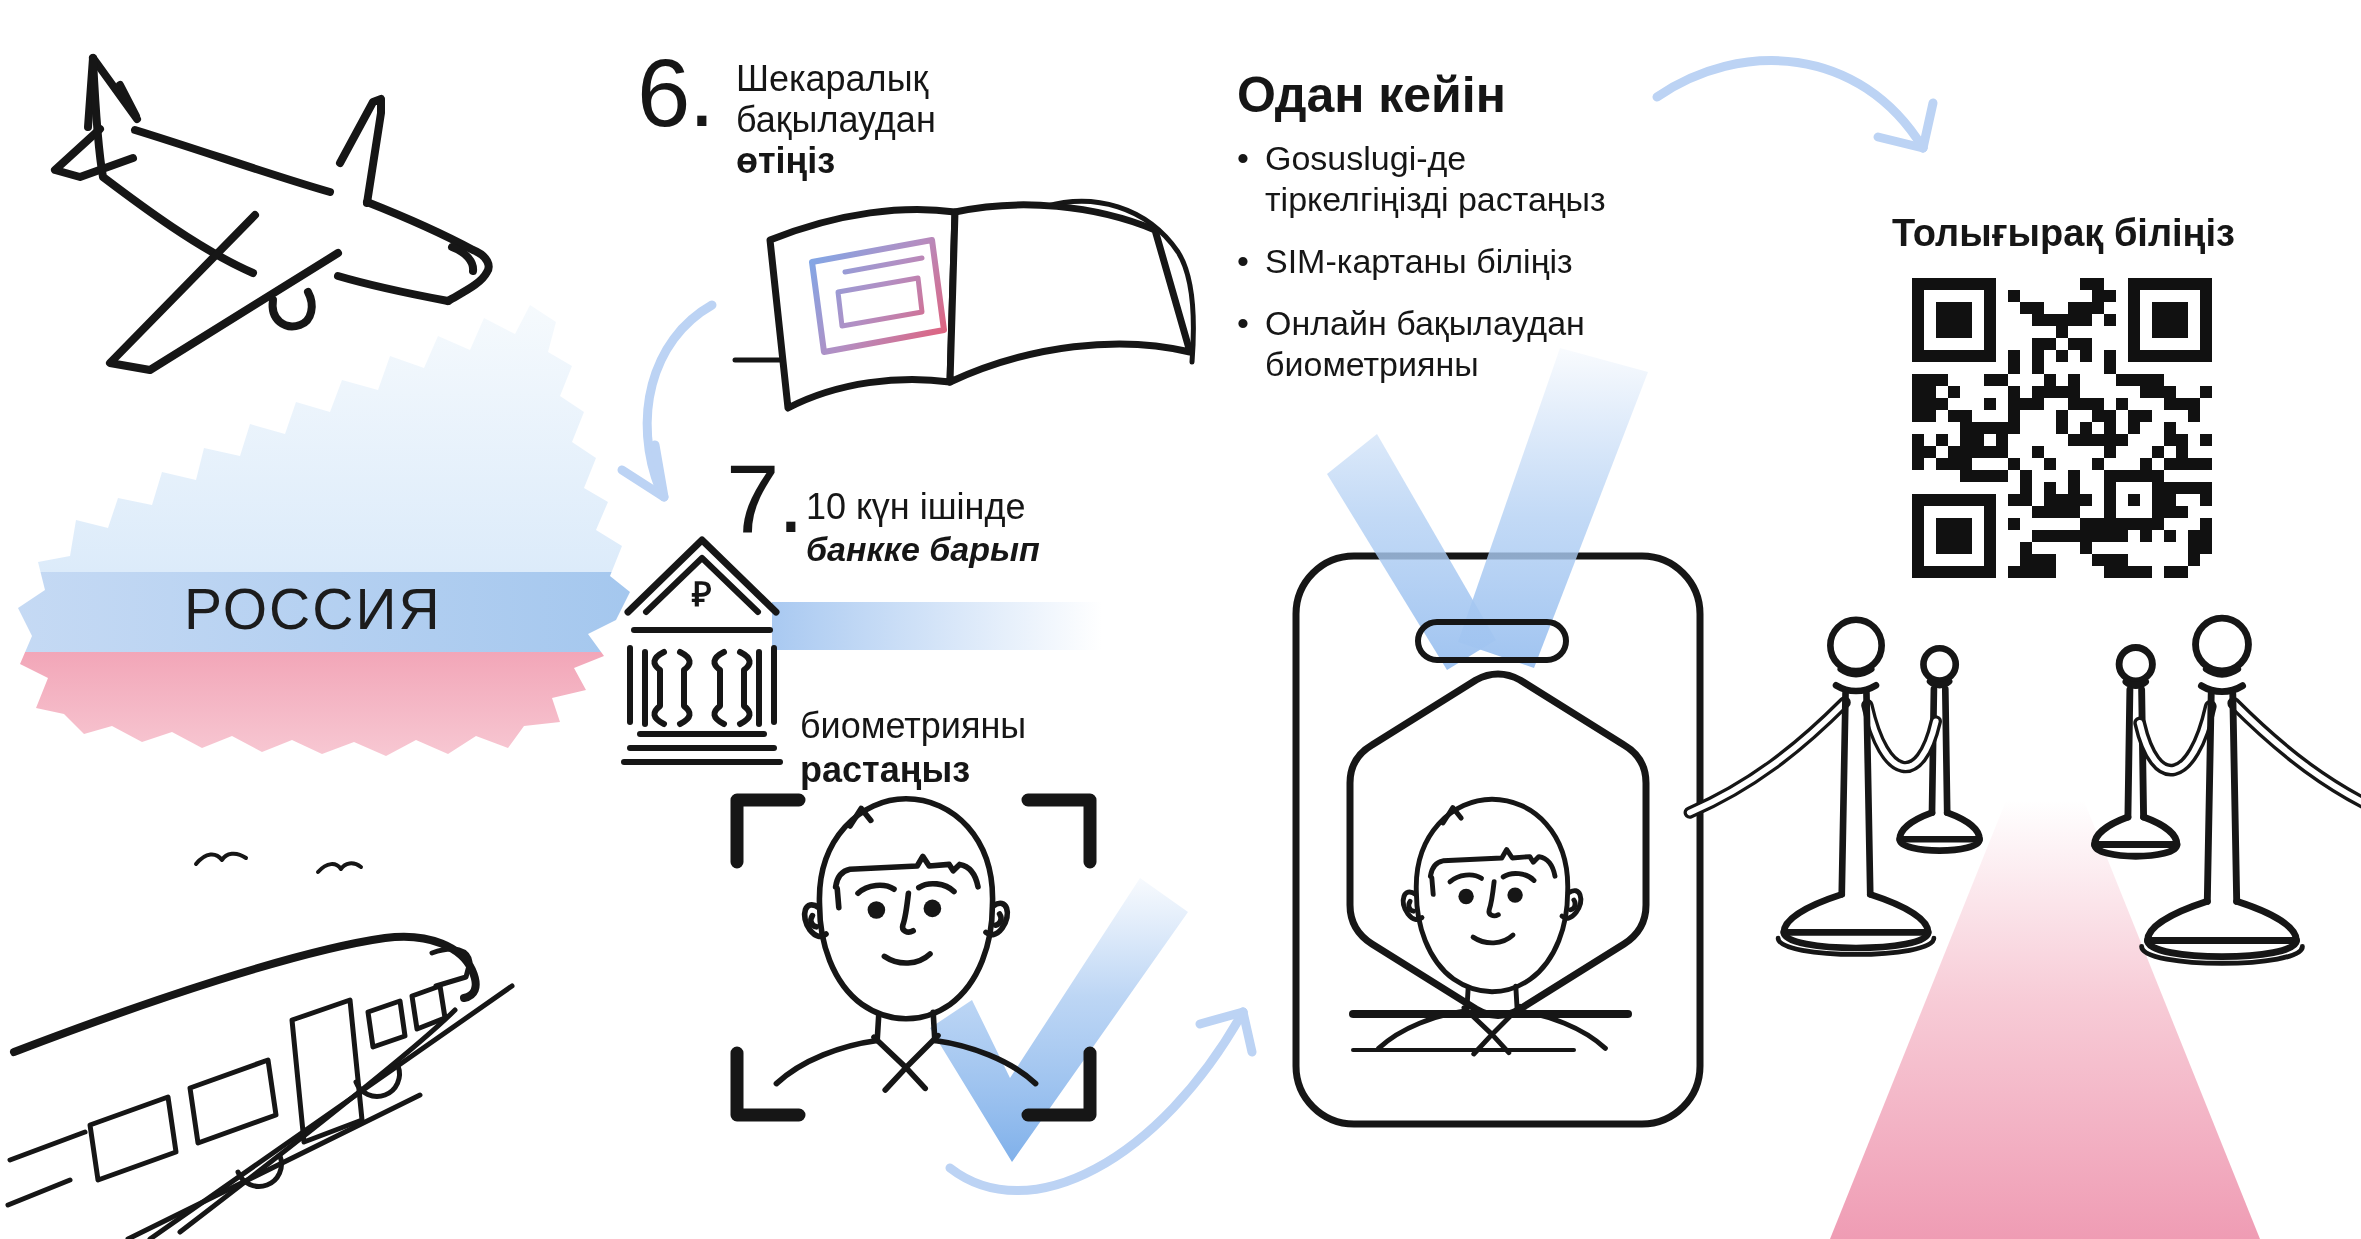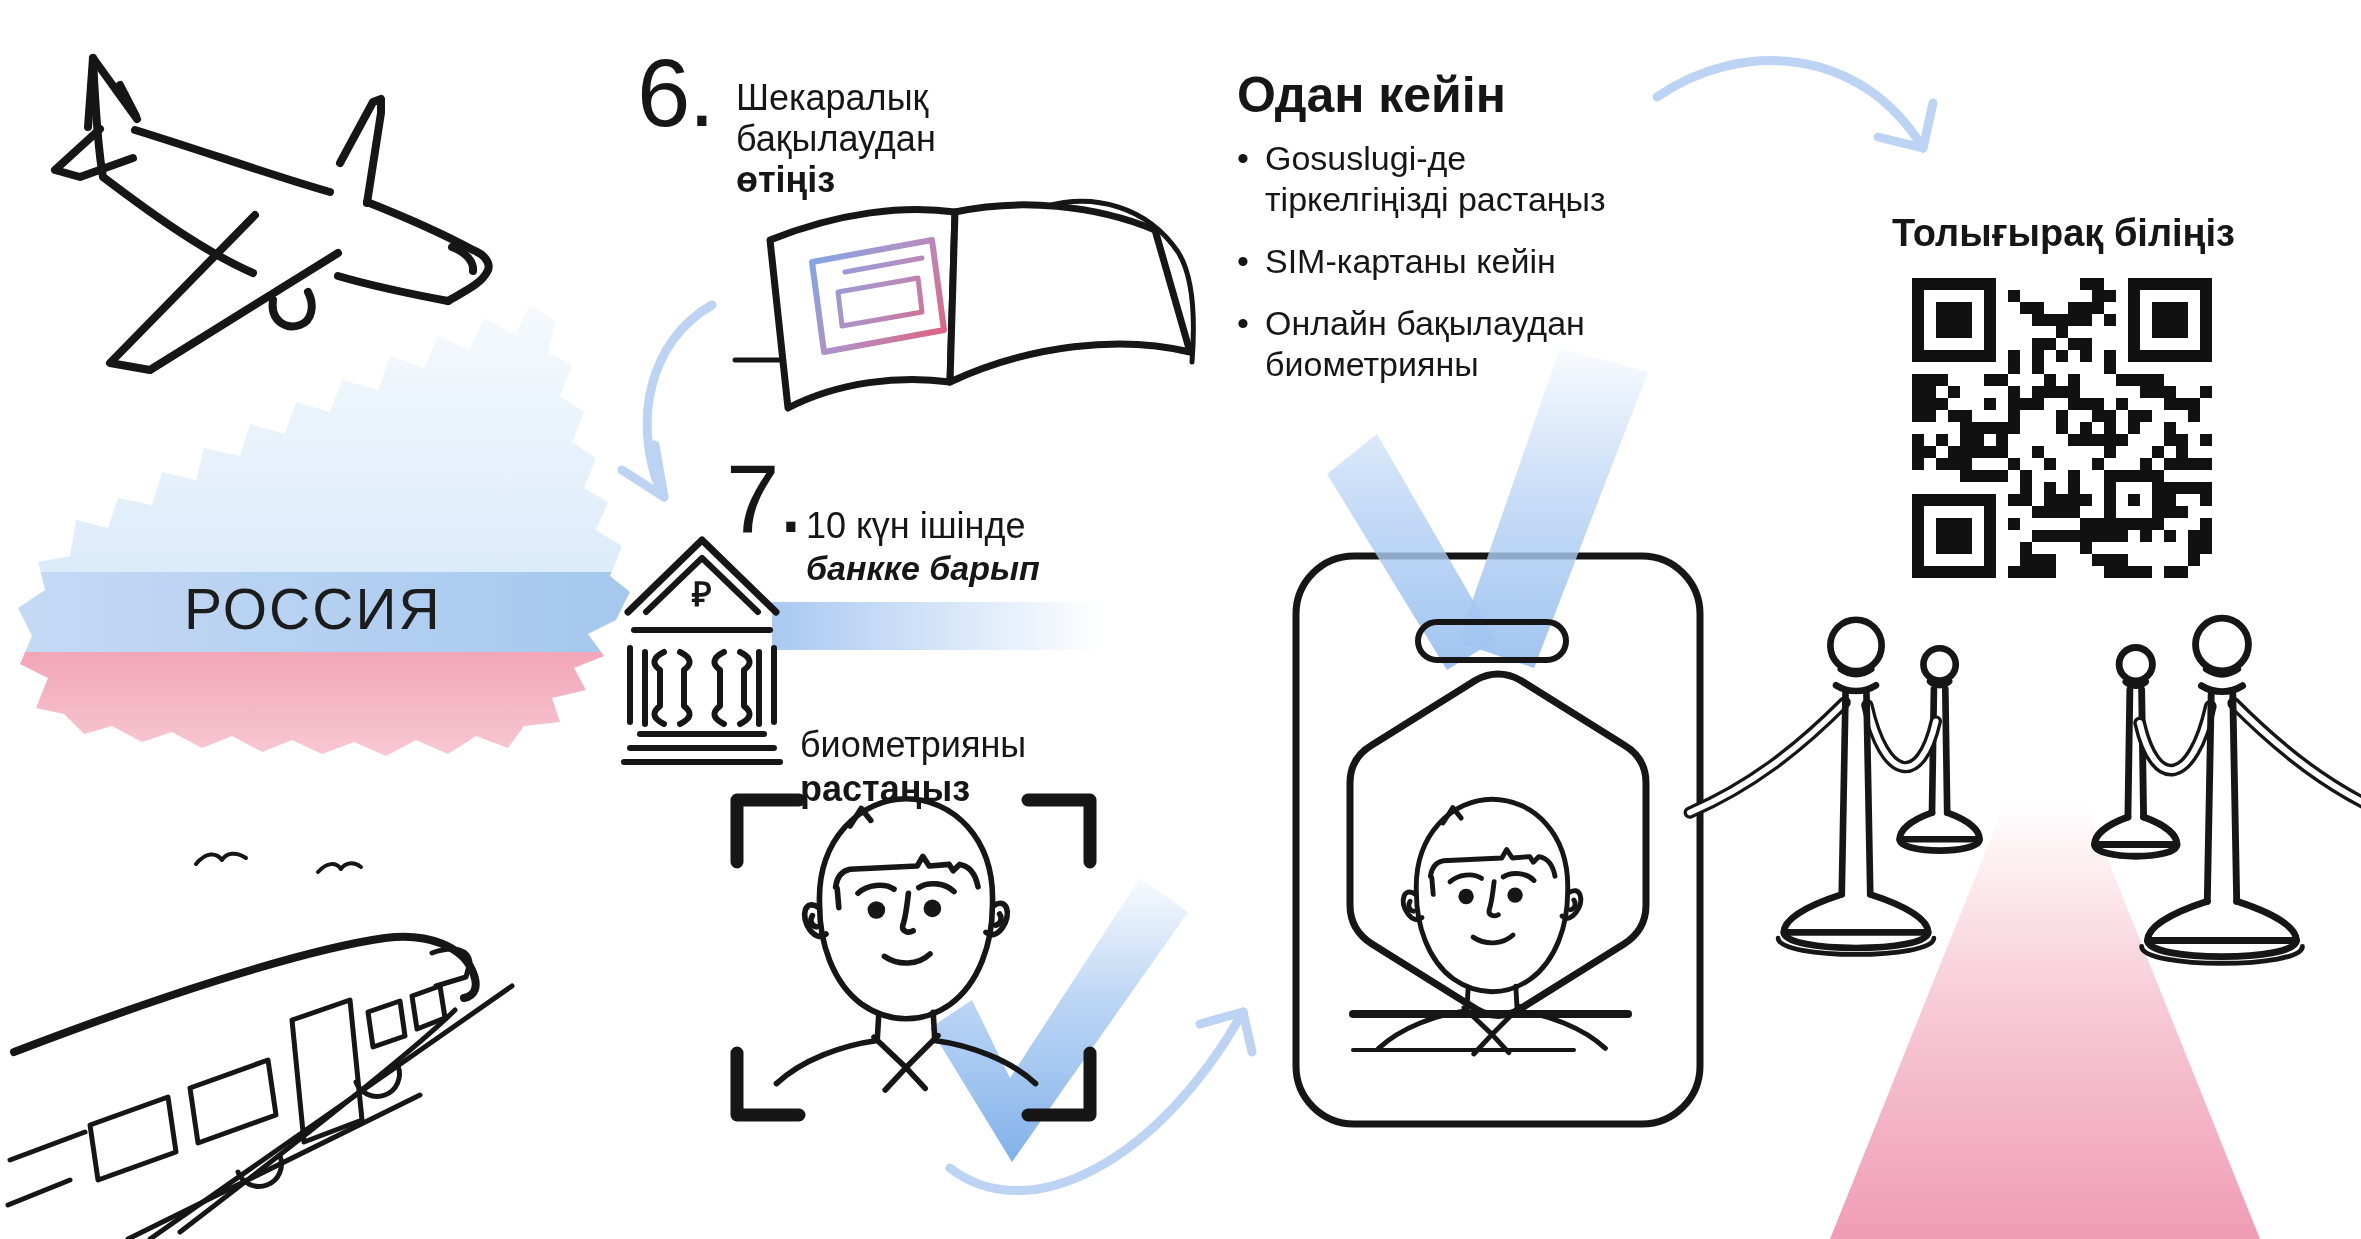--- a/index.html
+++ b/index.html
@@ -5,21 +5,21 @@
   html,body{margin:0;padding:0;background:#fff;}
   #stage{position:relative;width:2361px;height:1239px;background:#fff;overflow:hidden;
          font-family:"Liberation Sans", sans-serif;color:var(--ink,#161616);}
   #stage *{box-sizing:border-box;}
   svg{display:block;}
   .art{position:absolute;left:0;top:0;z-index:2;}
   .ln{stroke:var(--ink,#161616);fill:none;stroke-linecap:round;stroke-linejoin:round;}
   .arrow{stroke:var(--arrow-blue,#bcd3f4);fill:none;stroke-linecap:round;stroke-linejoin:round;stroke-width:9;}
   .txt{position:absolute;z-index:3;white-space:nowrap;}
   .step-num{font-size:96px;font-weight:500;letter-spacing:-2px;}
-  .step-lines{font-size:36px;line-height:41px;margin-top:19px;}
+  .step-lines{font-size:36px;line-height:41px;}
   .bold{font-weight:700;}
   .map-label{font-size:57px;font-weight:300;letter-spacing:2px;color:#1c1c1c;margin-left:44px;}
   .after-heading{font-size:50px;font-weight:700;}
   .bullets{position:absolute;z-index:3;left:1237px;top:138px;font-size:34px;line-height:41px;}
   .bullet{display:flex;margin-bottom:21px;}
   .bullet .dot{width:28px;flex:0 0 28px;}
   .b-line:empty{display:none;}
   .qr-caption{font-size:38px;font-weight:700;}
   .band{position:absolute;z-index:1;left:772px;top:602px;width:330px;height:48px;
         background:linear-gradient(to right,var(--accent-blue,#a9c9f1),rgba(255,255,255,0));}
@@ -258,21 +258,21 @@
     <div class="bullet">
       <span class="dot">•</span>
       <span>
         <div class="b-line">Gosuslugi-де</div>
         <div class="b-line">тіркелгіңізді растаңыз</div>
       </span>
     </div>
     <div class="bullet">
       <span class="dot">•</span>
       <span>
-        <div class="b-line">SIM-картаны кейін</div>
+        <div class="b-line">SIM-картаны біліңіз</div>
 
       </span>
     </div>
     <div class="bullet">
       <span class="dot">•</span>
       <span>
         <div class="b-line">Онлайн бақылаудан</div>
         <div class="b-line">биометрияны</div>
       </span>
     </div>

